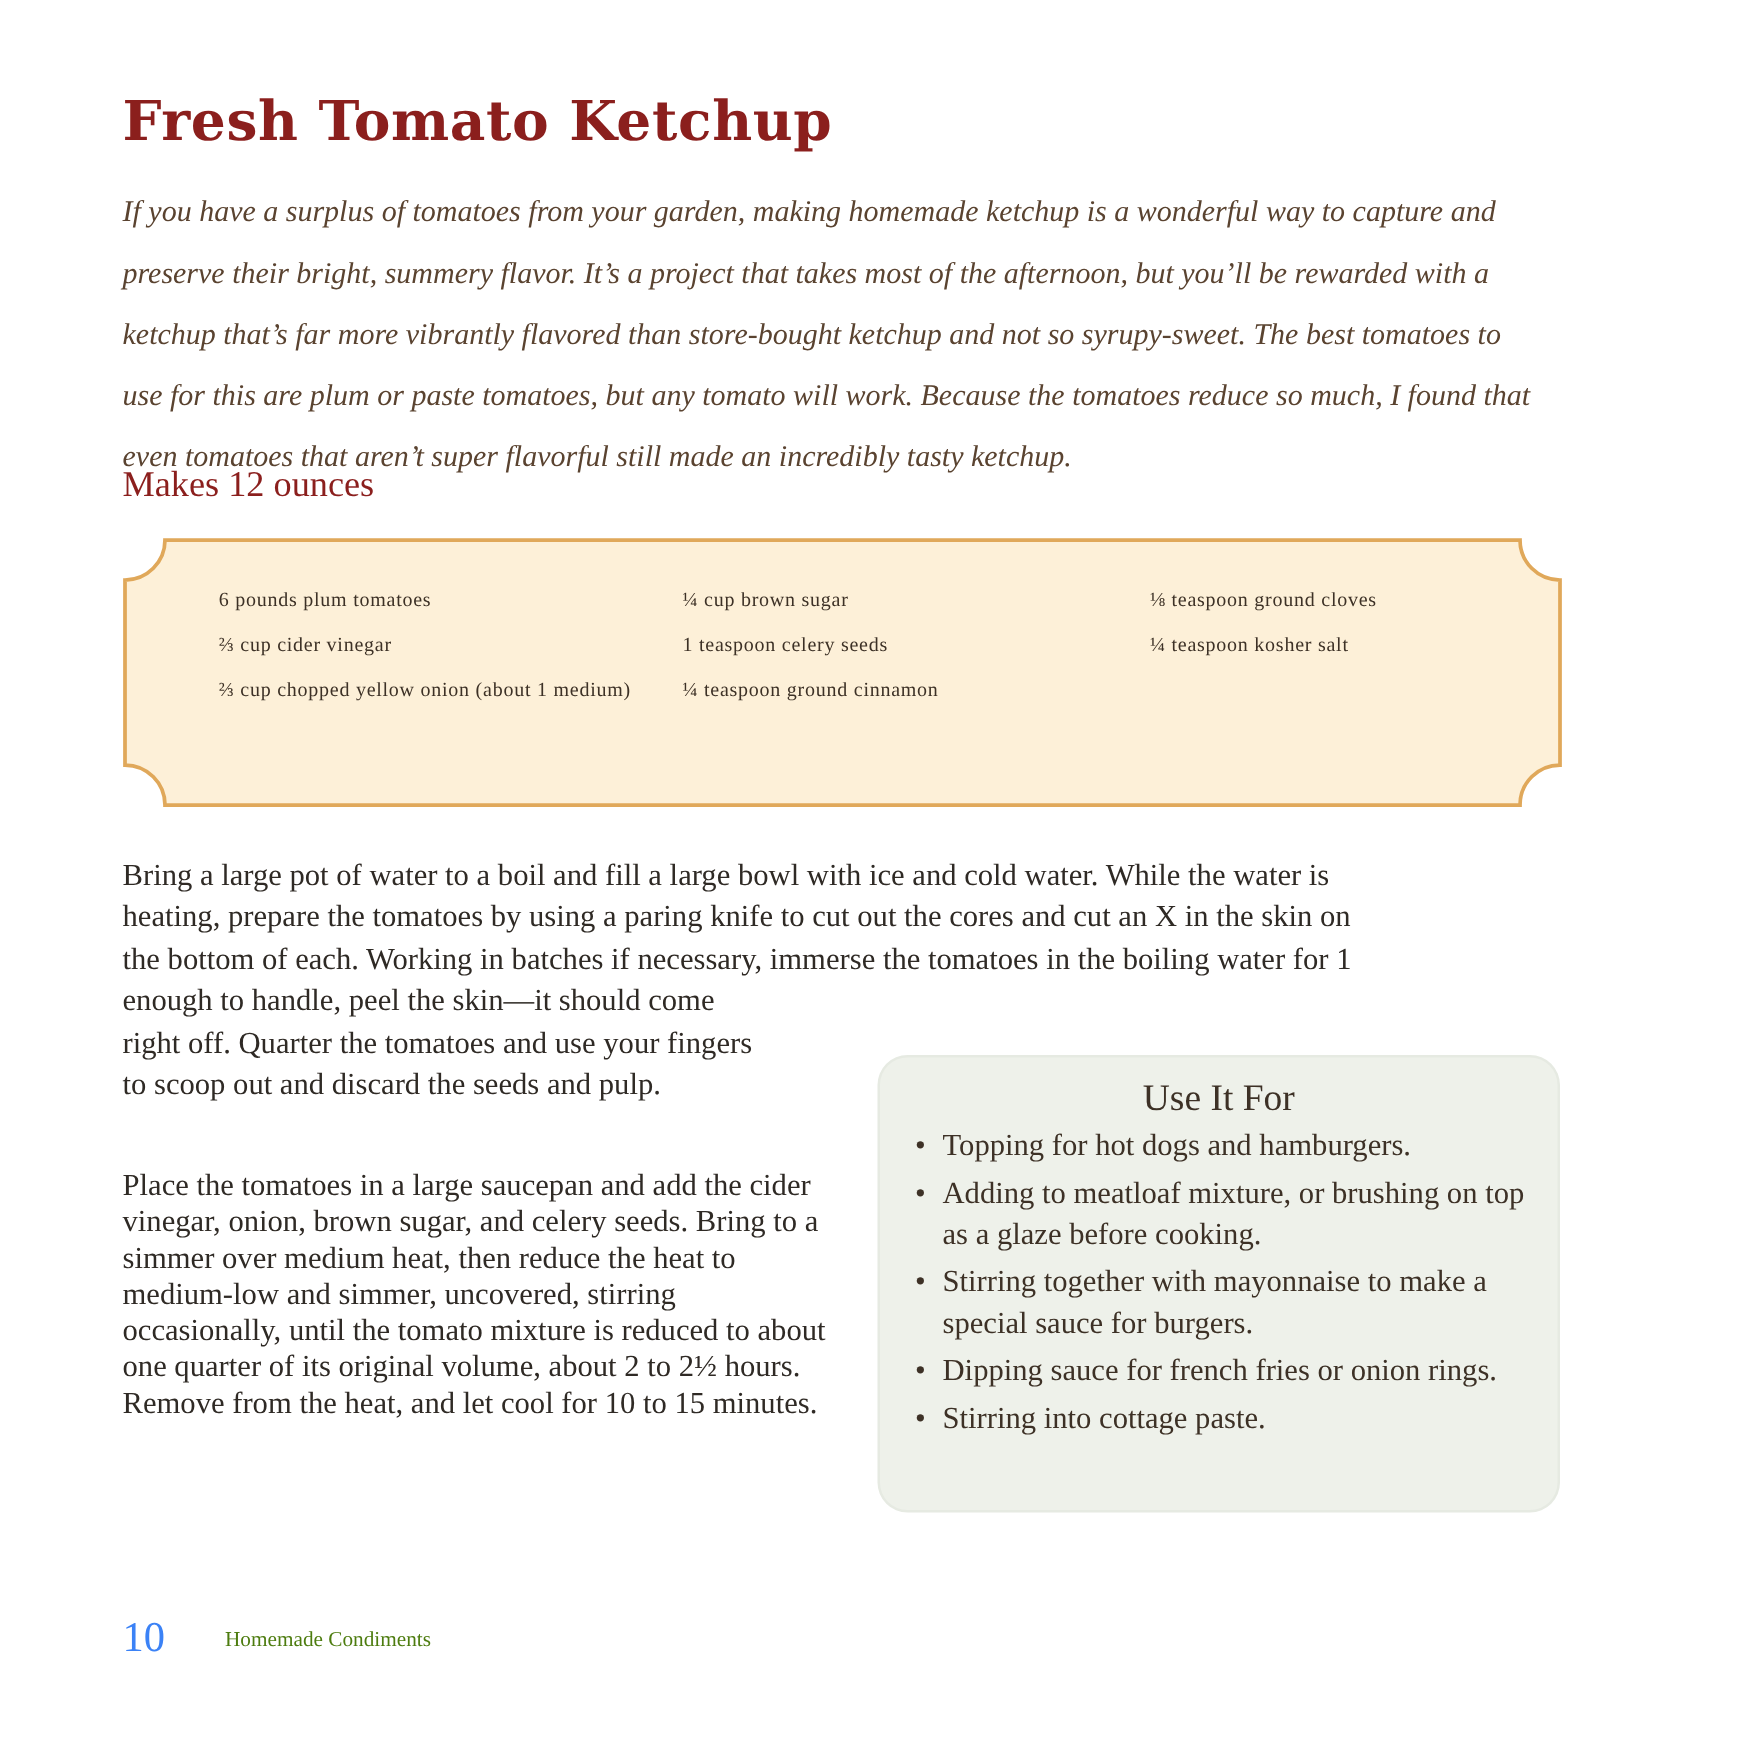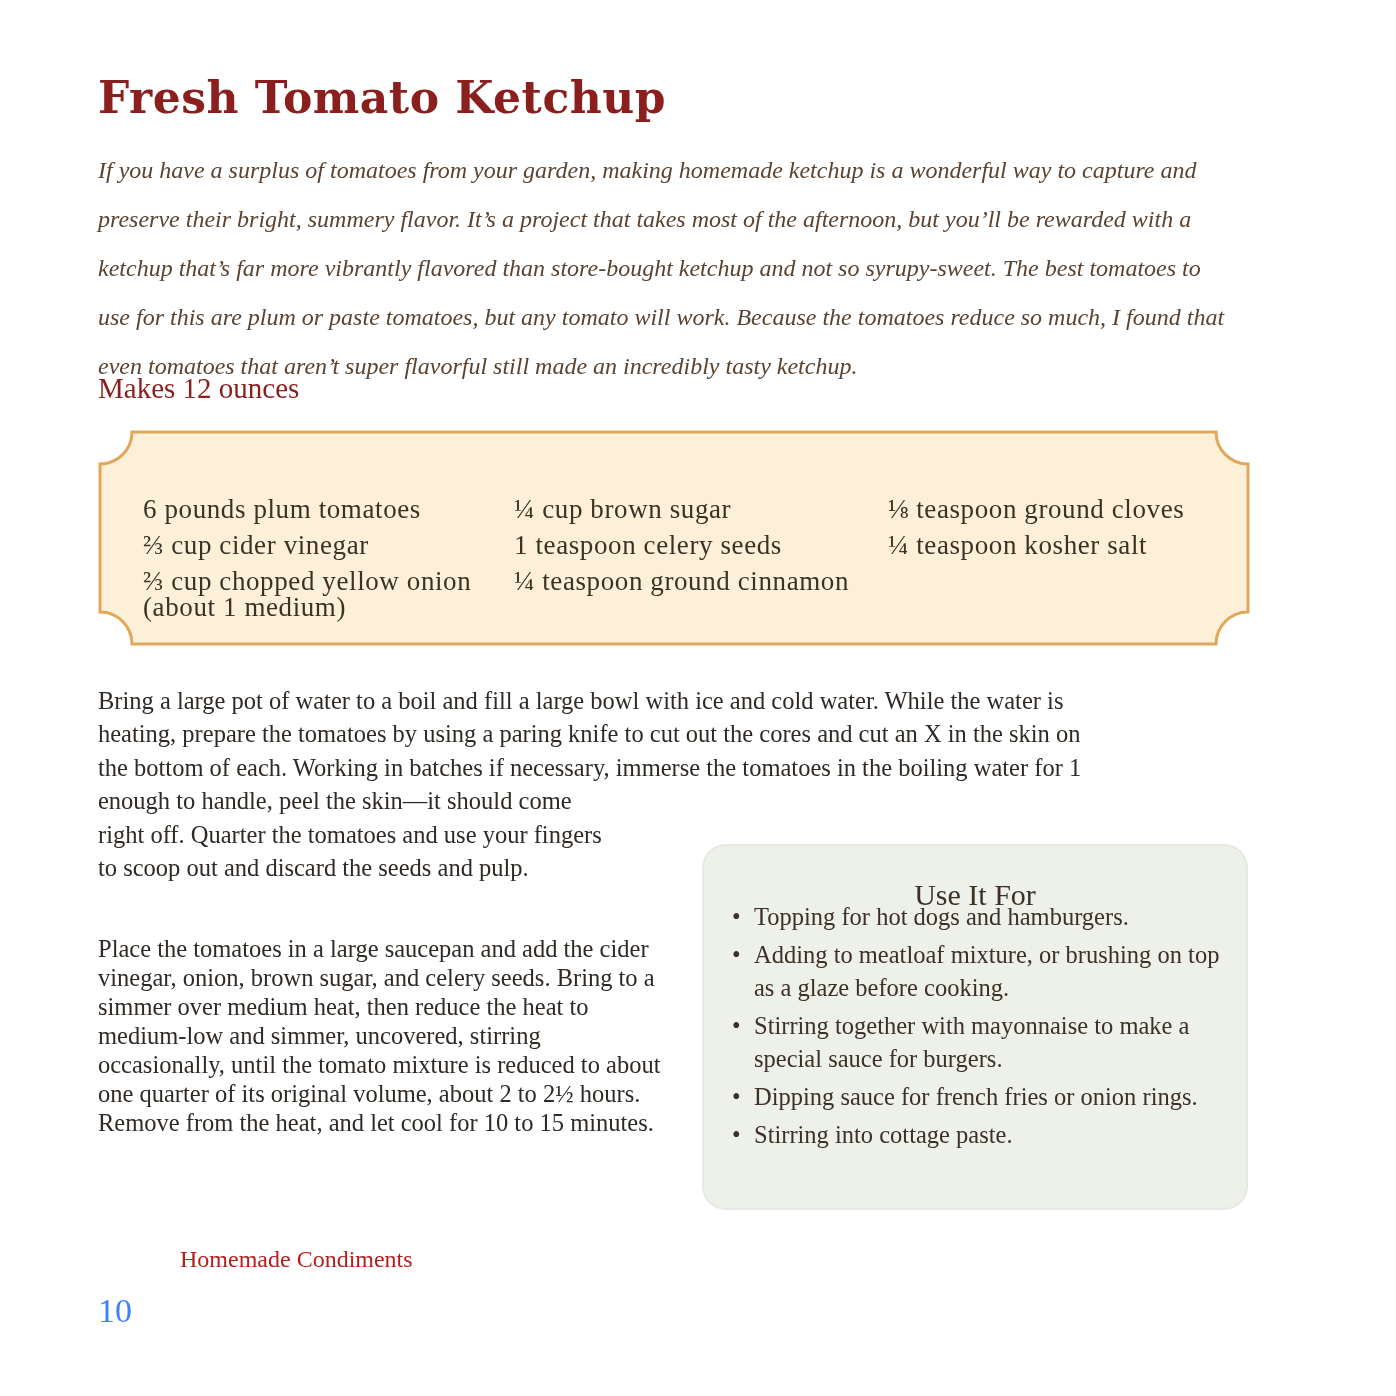--- a/index.html
+++ b/index.html
@@ -5,39 +5,39 @@
   html, body { margin:0; padding:0; background:#ffffff; }
   body { width:1396px; height:1396px; position:relative; overflow:hidden;
          font-family:"Liberation Serif","DejaVu Serif",serif; color:#3d3126; }
   .title { position:absolute; left:98px; top:72px; margin:0; font-size:44px; font-weight:bold;
            color:#8b1f1d; letter-spacing:0.5px; font-family:"DejaVu Serif",serif; }
   .intro { position:absolute; left:98px; top:146px; width:1140px; font-style:italic;
            font-size:24px; line-height:49px; color:#5a4330; }
   .makes { position:absolute; left:98px; top:372px; font-size:29px; color:#8b1f1d; }
   .ing-box { position:absolute; left:98px; top:430px; width:1152px; height:216px; }
   .ing-box svg { position:absolute; left:0; top:0; }
-  .ing-col { position:absolute; top:496px; font-size:27px; line-height:26px; color:#3d3126;
-             letter-spacing:0.6px; }
+  .ing-col { position:absolute; top:468px; font-size:16px; line-height:26px; color:#3d3126;
+             letter-spacing:0.6px;margin-left:32px; }
   .ing-col .it { margin-bottom:10px; }
   .body1 { position:absolute; left:98px; top:684px; width:1150px; font-size:24.5px;
            line-height:33.4px; color:#2f2a25; }
   .body1 .line { white-space:nowrap; }
   .body2 { position:absolute; left:98px; top:934px; width:570px; font-size:24.5px;
            line-height:29px; color:#2f2a25; }
   .use-box { position:absolute; left:704px; top:846px; width:542px; height:362px;
              background:#eef1ea; border-radius:22px;
              box-shadow:0 0 0 2px #e6eae2; }
   .use-title { position:absolute; left:0; width:100%; top:16px; text-align:center;
-               font-size:30px; color:#3d3126;margin-top:16px; }
+               font-size:30px; color:#3d3126; }
   .use-list { position:absolute; left:28px; top:54px; width:500px; margin:0; padding:0;
               list-style:none; font-size:24.5px; line-height:33.6px; color:#3d3126; }
   .use-list li { position:relative; padding-left:22px; margin-bottom:4px; }
   .use-list li .bullet { position:absolute; left:0; top:0; }
   .footer-num { position:absolute; left:98px; top:1292px; font-size:34px; color:#3b82f6; }
-  .footer-sec { position:absolute; left:180px; top:1246px; font-size:24px; color:#b91c1c; }
+  .footer-sec { position:absolute; left:180px; top:1302px; font-size:17px; color:#4d7c0f; }
 </style>
 </head>
 <body>
 
 <h1 class="title">Fresh Tomato Ketchup</h1>
 <div class="intro">If you have a surplus of tomatoes from your garden, making homemade ketchup is a wonderful way to capture and preserve their bright, summery flavor. It’s a project that takes most of the afternoon, but you’ll be rewarded with a ketchup that’s far more vibrantly flavored than store-bought ketchup and not so syrupy-sweet. The best tomatoes to use for this are plum or paste tomatoes, but any tomato will work. Because the tomatoes reduce so much, I found that even tomatoes that aren’t super flavorful still made an incredibly tasty ketchup.</div>
 <div class="makes">Makes 12 ounces</div>
 
 <div class="ing-box">
   <svg width="1152" height="216" viewBox="0 0 1152 216">

